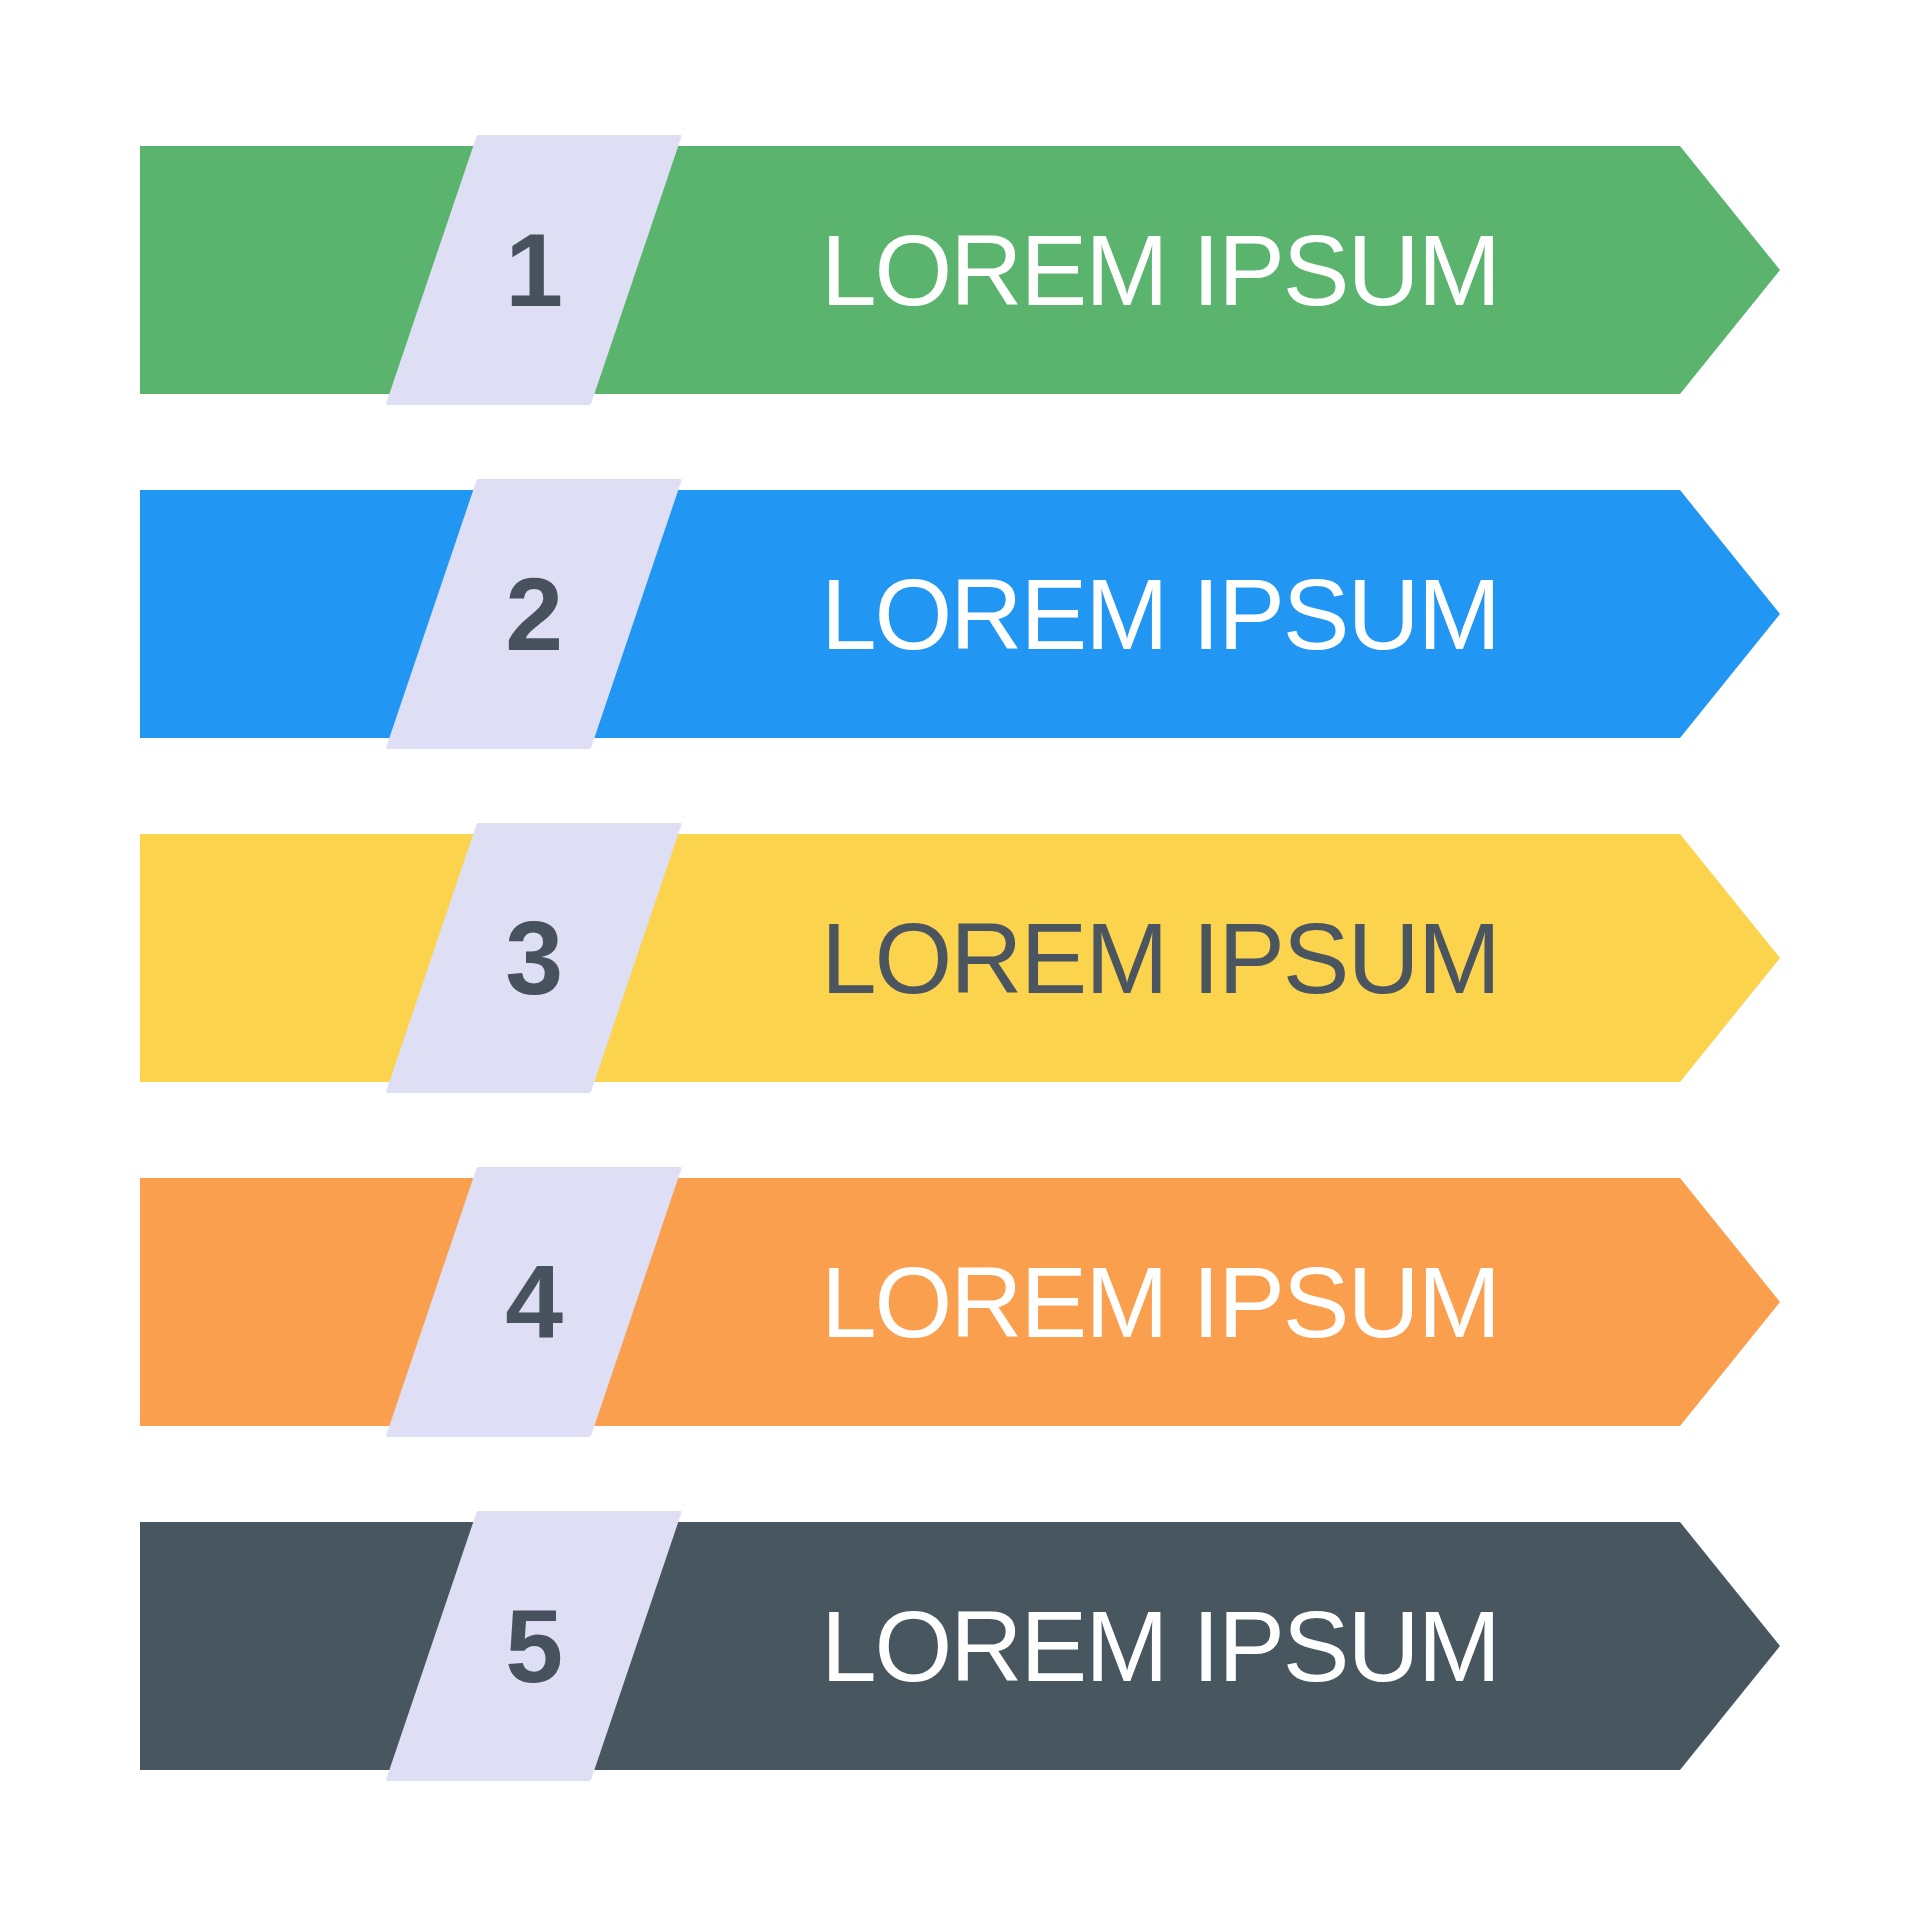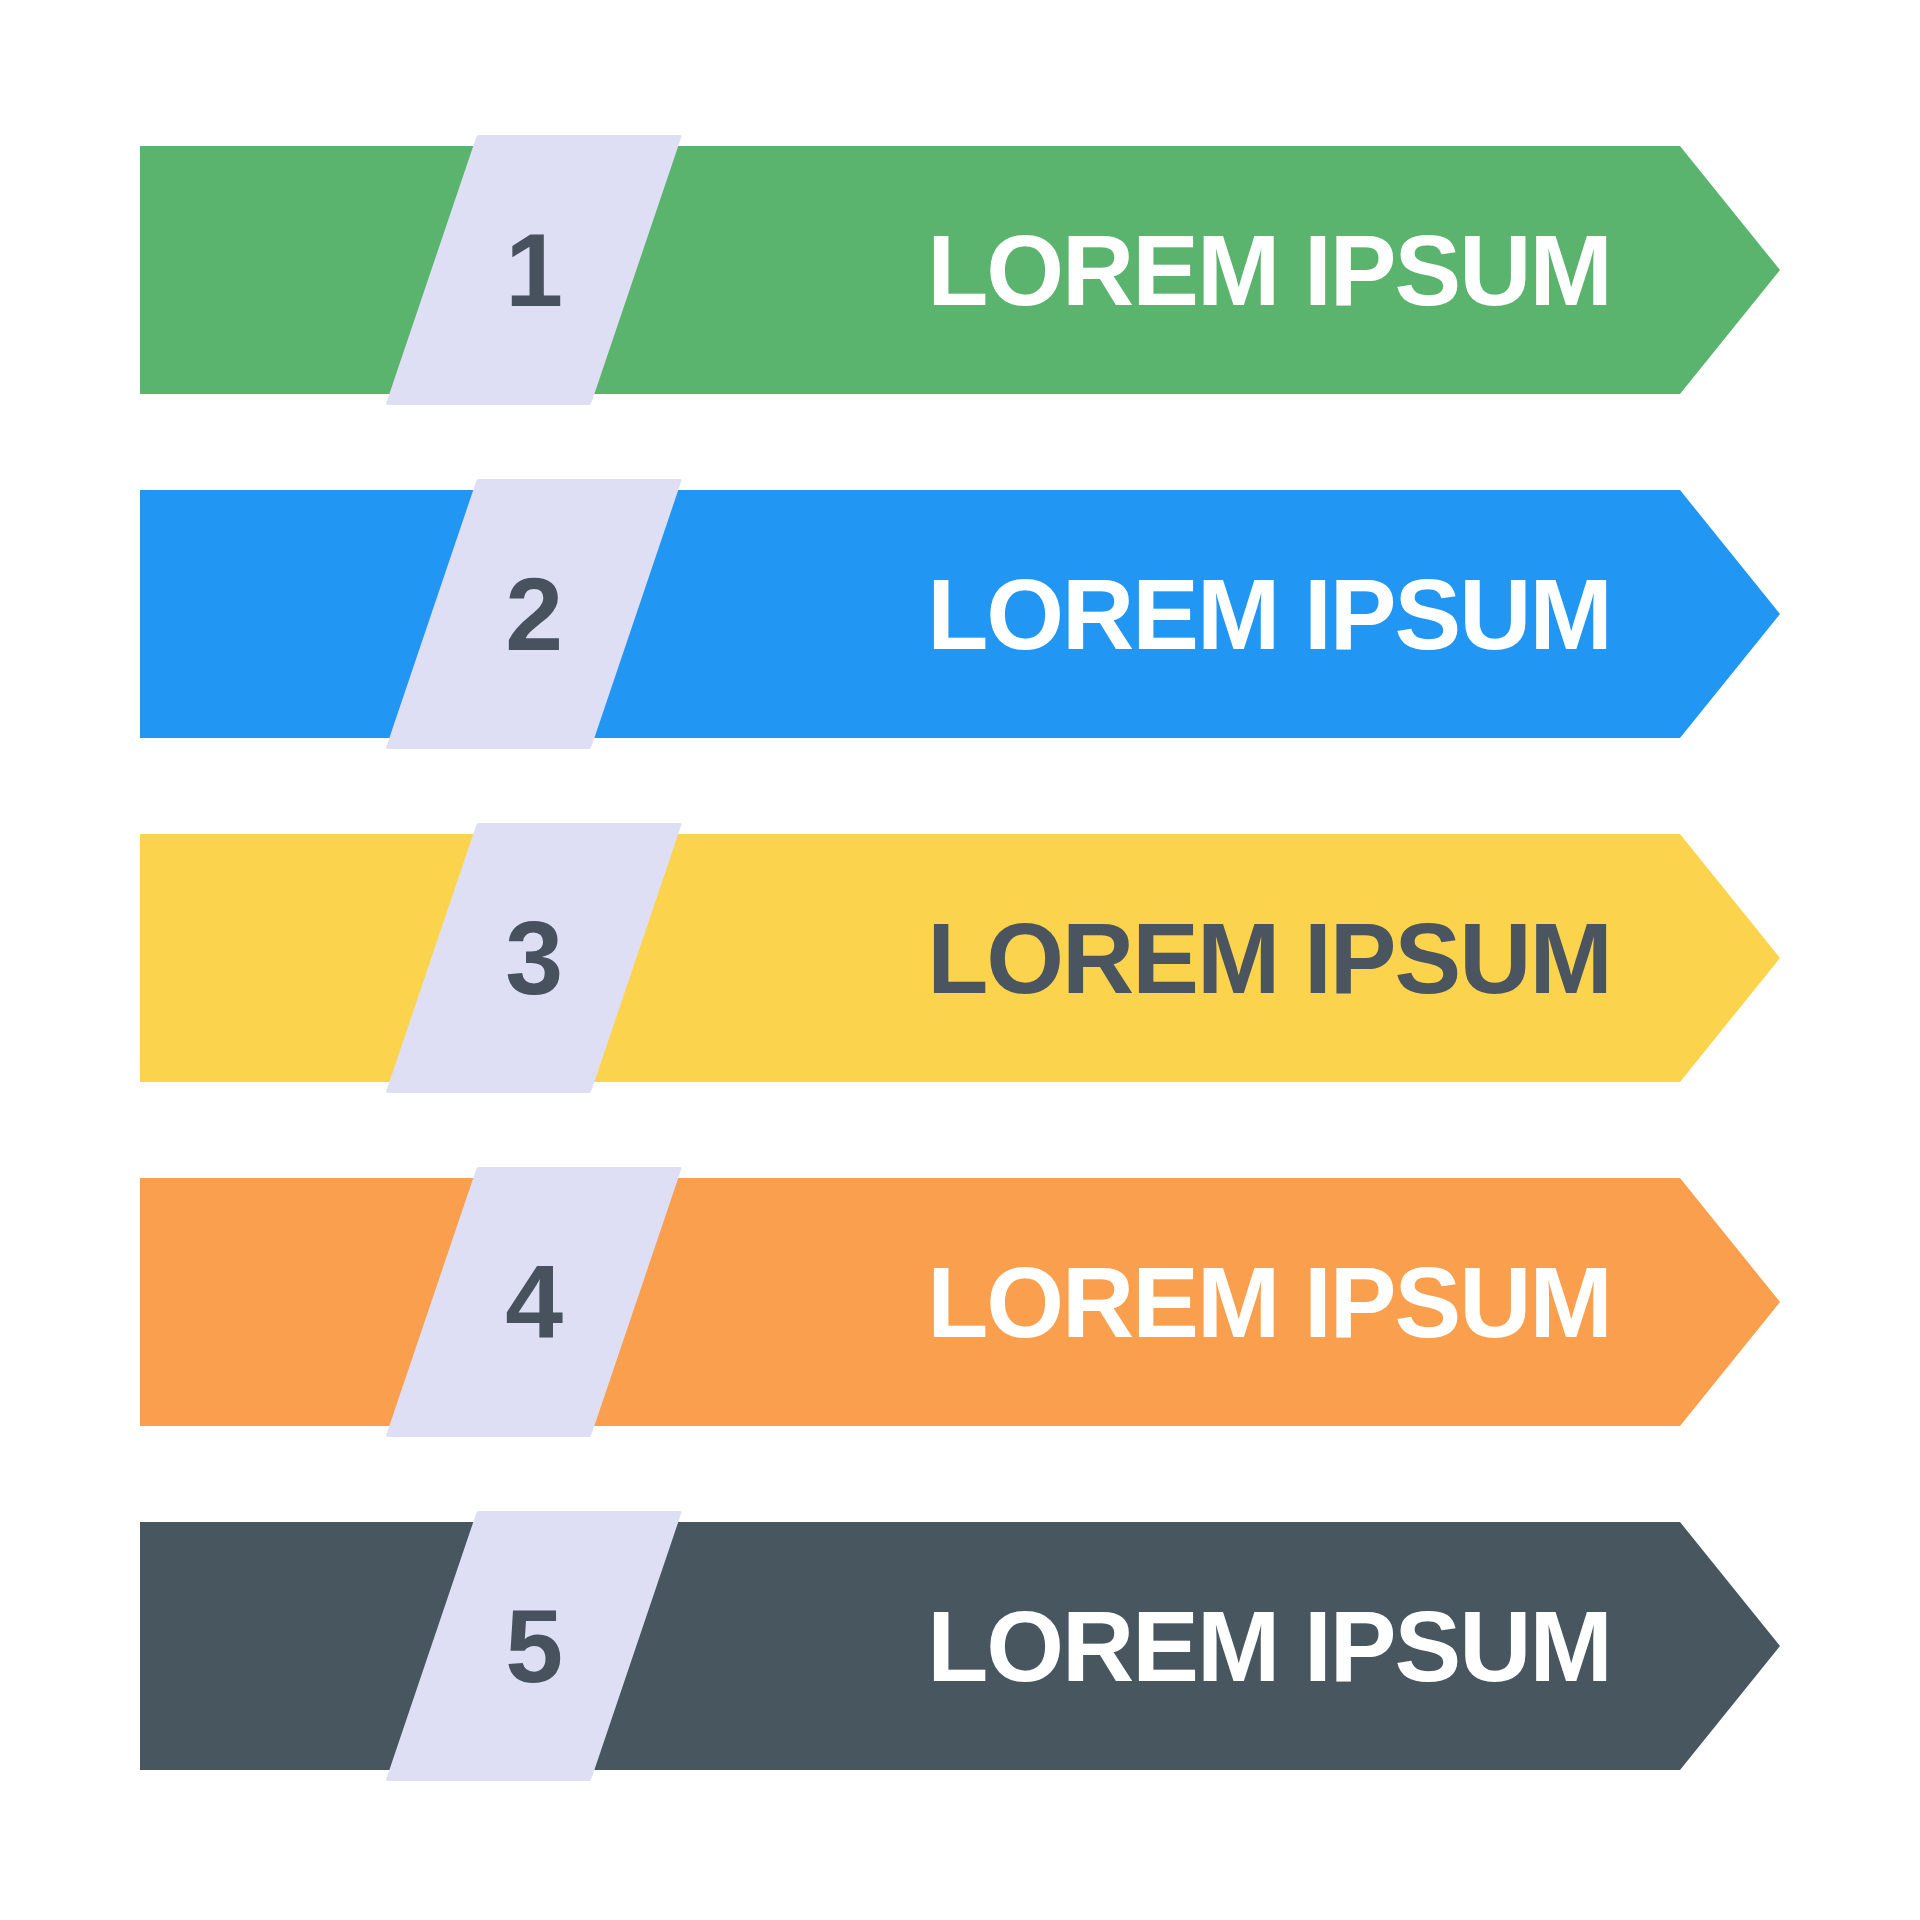--- a/index.html
+++ b/index.html
@@ -50,28 +50,28 @@
     border-radius: 2px;
   }
   .digit {
     transform: skewX(18.7deg);
     font-size: 104px;
     font-weight: bold;
     line-height: 1;
   }
   .label {
     position: absolute;
-    left: 1129px;
+    left: 1020px;
     top: 0;
     height: 204px;
     line-height: 248px;
     transform: translateX(-50%);
     white-space: nowrap;
     font-size: 100px;
-    font-weight: bold;
+    font-weight: normal;
     letter-spacing: -2px;
     z-index: 3;
   }
 </style>
 </head>
 <body>
 
 <div class="canvas">
 
   <div class="bar">

